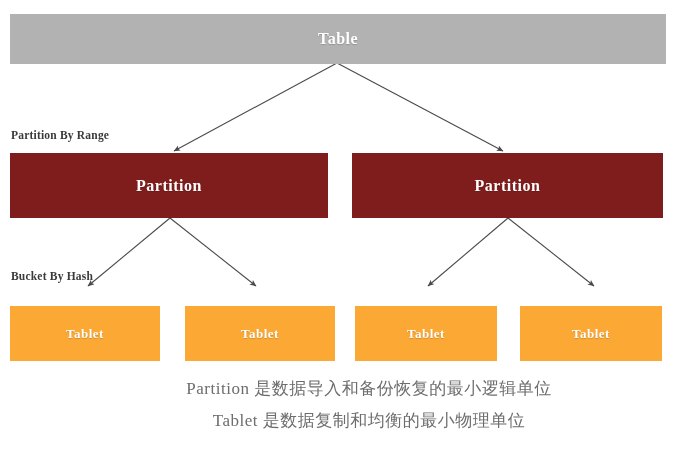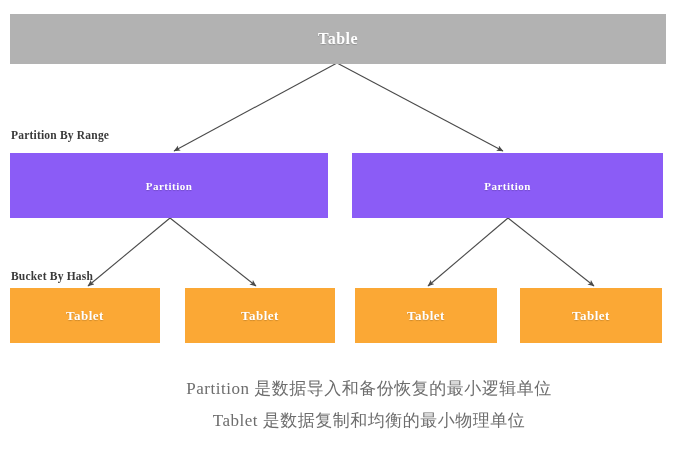--- a/index.html
+++ b/index.html
@@ -26,26 +26,27 @@
     font-family: "Liberation Serif", serif;
     font-weight: bold;
     letter-spacing: 0.5px;
     text-shadow: 0 1px 1px rgba(0,0,0,0.18);
   }
   .node-table {
     background: #b2b2b2;
     font-size: 16px;
   }
   .node-partition {
-    background: #8b5cf6;
-    font-size: 11px;
+    background: #7f1d1d;
+    font-size: 16px;
   }
   .node-tablet {
     background: #fba835;
     font-size: 13px;
+    margin-top: 18px;
   }
   .edge-label {
     position: absolute;
     color: #3a3a3a;
     font-family: "Liberation Serif", serif;
     font-weight: bold;
     font-size: 11.5px;
     letter-spacing: 0.2px;
     white-space: nowrap;
     margin-top: 36px;

